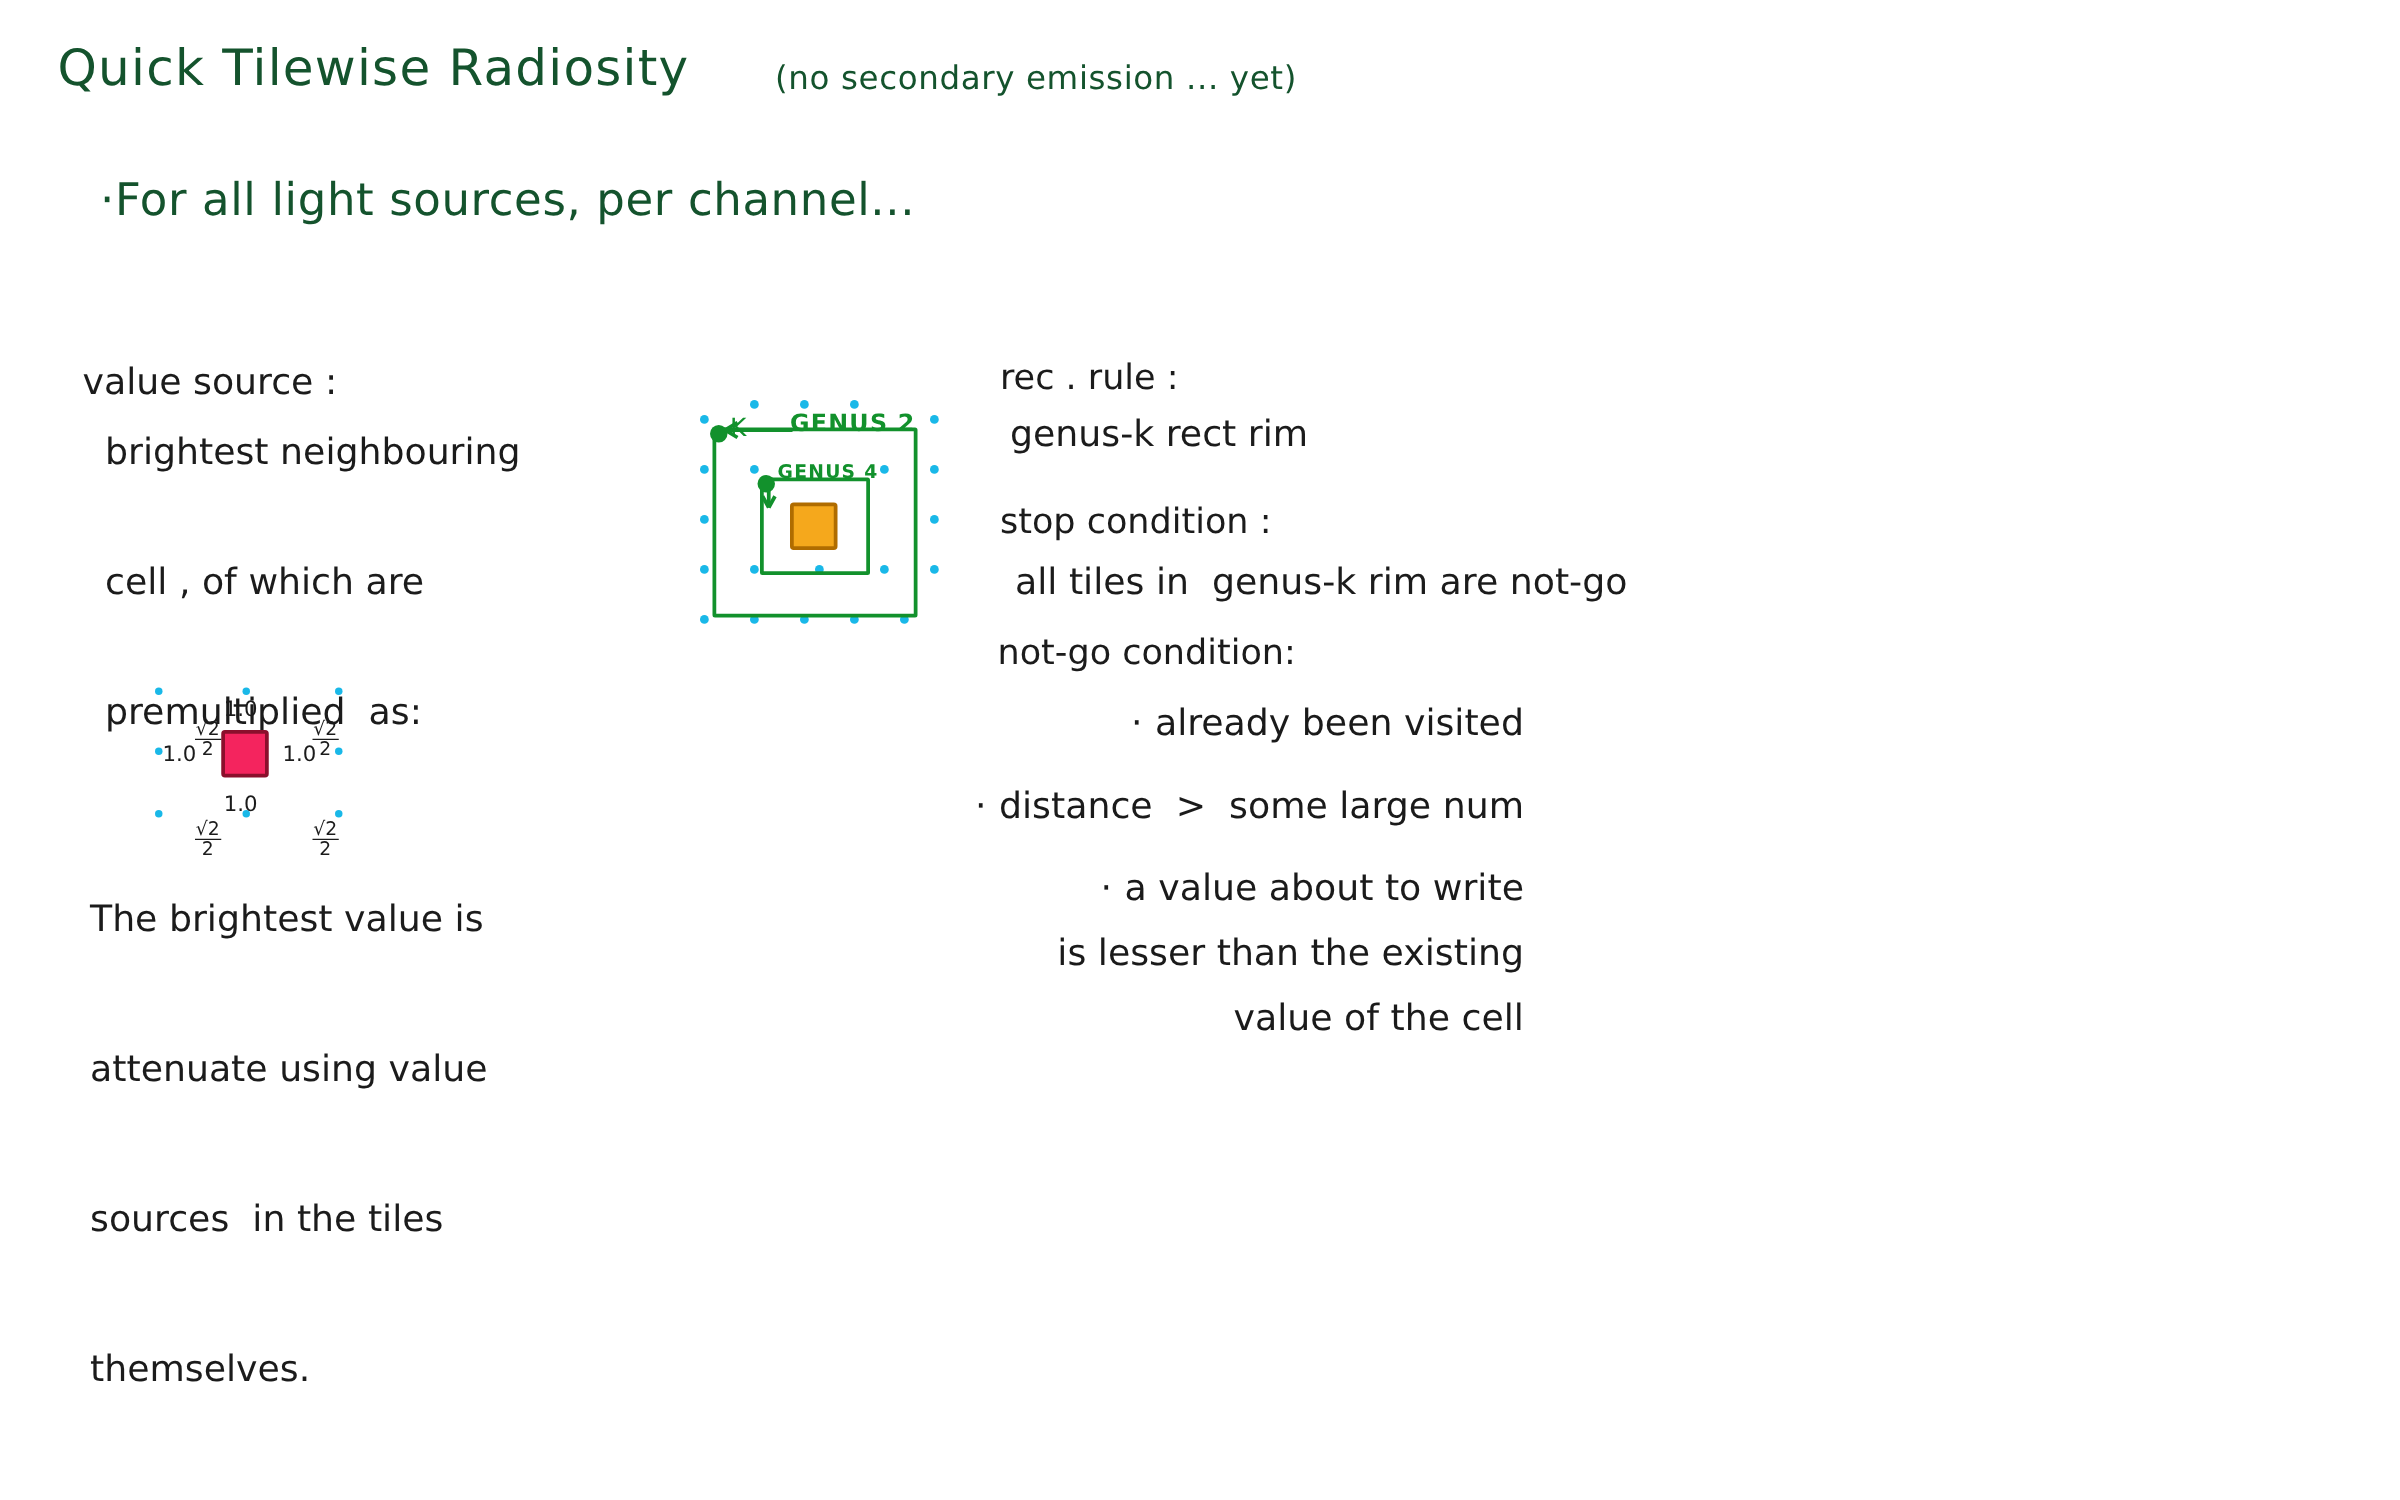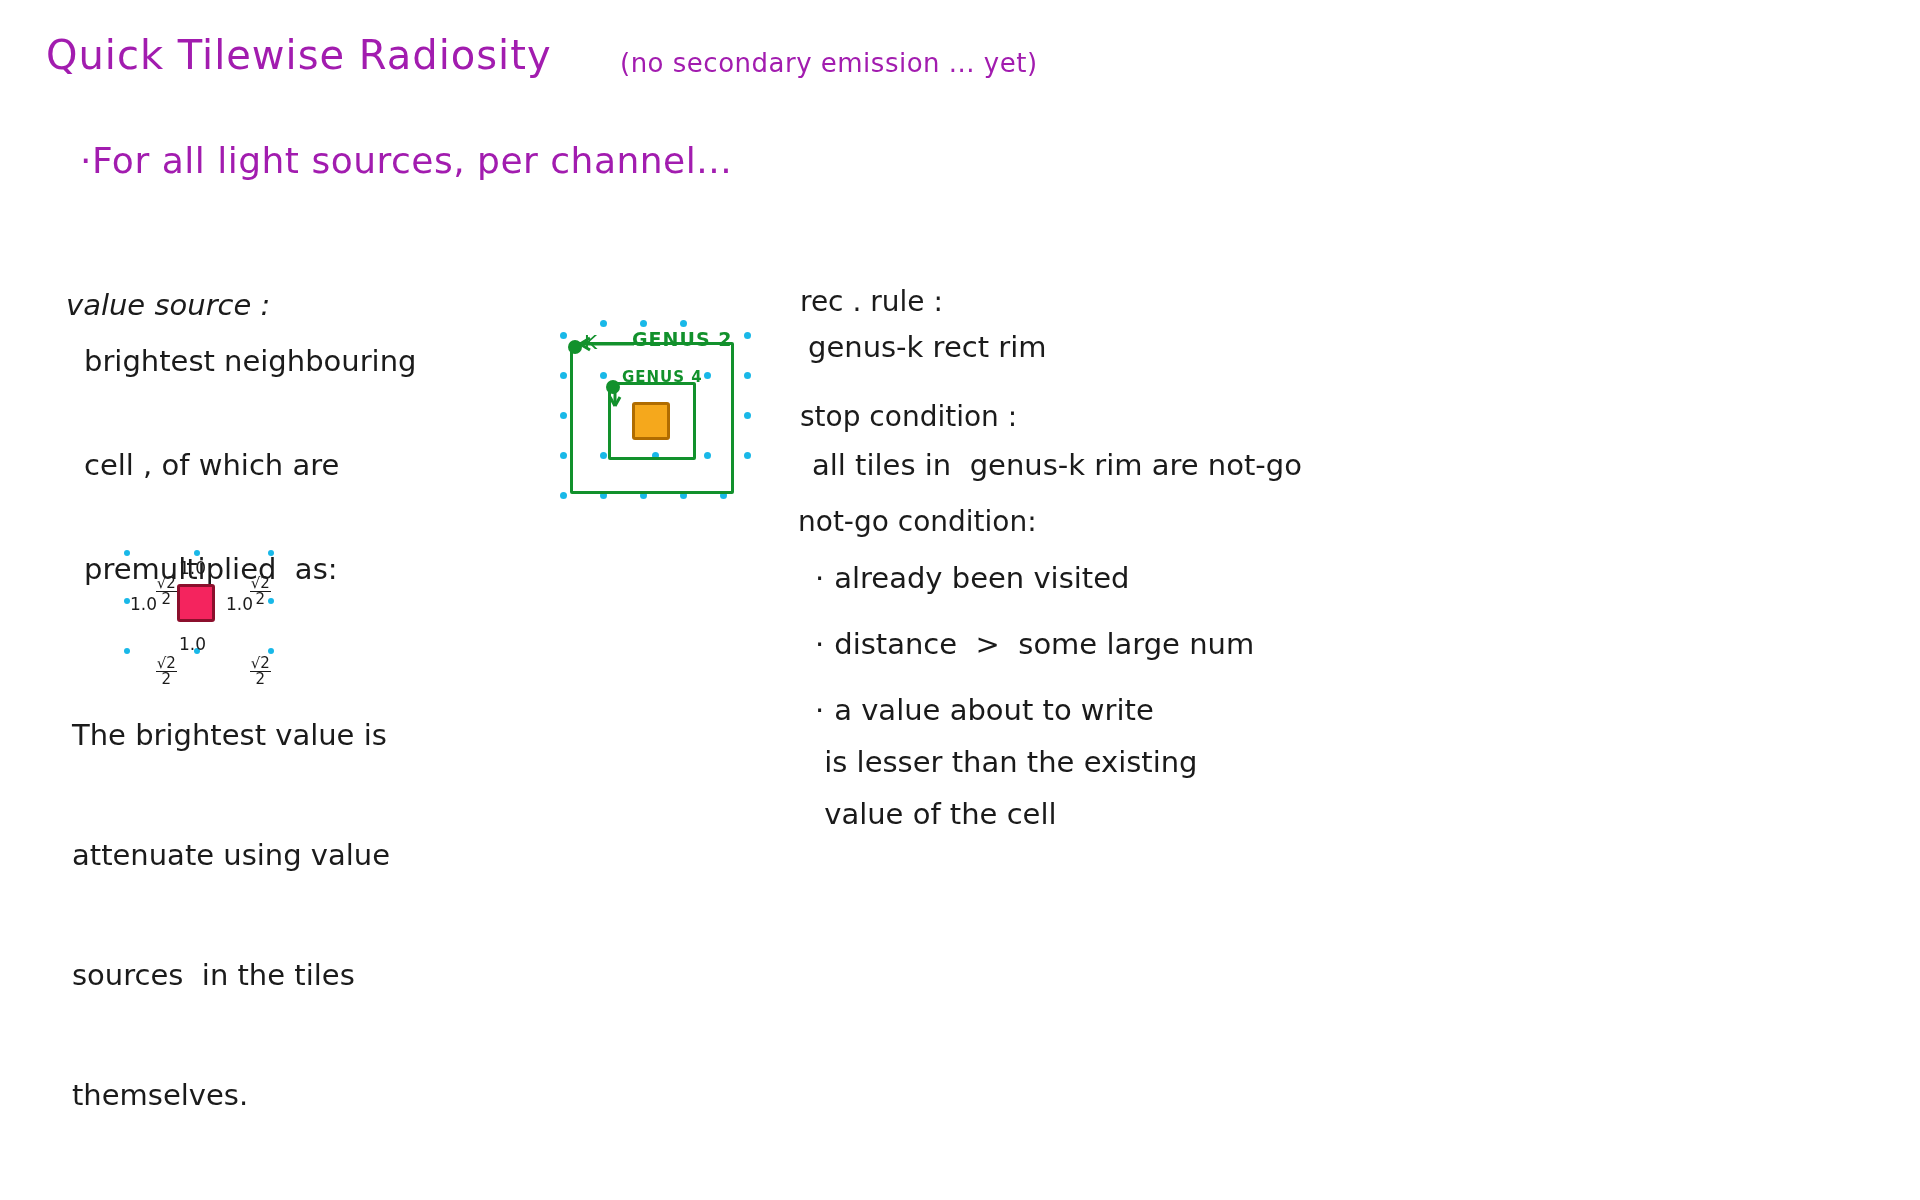--- a/index.html
+++ b/index.html
@@ -13,21 +13,21 @@
     position: relative;
     overflow: hidden;
     font-family: "DejaVu Sans", sans-serif;
     color: #1a1a1a;
   }
 
   
   .hw {
     position: absolute;
     font-family: "DejaVu Sans", sans-serif;
-    color: #a21caf;
+    color: #14532d;
     white-space: pre;
     letter-spacing: 0.5px;
     transform-origin: left top;
   }
 
   #title {
     left: 46px;
     top: 32px;
     font-size: 40px;
     letter-spacing: 1px;
@@ -46,21 +46,20 @@
   .blk {
     position: absolute;
     white-space: pre;
     font-family: "DejaVu Sans", sans-serif;
     color: #1b1b1b;
   }
   #value-source-head {
     left: 66px;
     top: 288px;
     font-size: 29px;
-    font-style: italic;
   }
   #value-source-body {
     left: 84px;
     top: 335px;
     font-size: 29px;
     line-height: 52px;
   }
   #brightest-note {
     left: 72px;
     top: 705px;
@@ -162,24 +161,25 @@
   }
 
   
   #rec-rule-head  { left: 800px; top: 285px; font-size: 28px; }
   #rec-rule-body  { left: 808px; top: 330px; font-size: 29px; }
   #stop-head      { left: 800px; top: 400px; font-size: 28px; }
   #stop-body      { left: 812px; top: 448px; font-size: 29px; }
   #notgo-head     { left: 798px; top: 505px; font-size: 28px; }
   #notgo-list {
     position: absolute;
-    left: 815px;
+    left: 780px;
     top: 552px;
     font-size: 29px;
     line-height: 52px;
+    text-align: right;
   }
   #notgo-list .li { white-space: pre; margin-bottom: 14px; }
   #notgo-list .bul { margin-right: 10px; }
 </style>
 </head>
 <body>
 
 <div class="hw" id="title">Quick Tilewise Radiosity</div>
 <div class="hw" id="title-paren">(no secondary emission ... yet)</div>
 <div class="hw" id="bullet-main">·For all light sources, per channel...</div>

